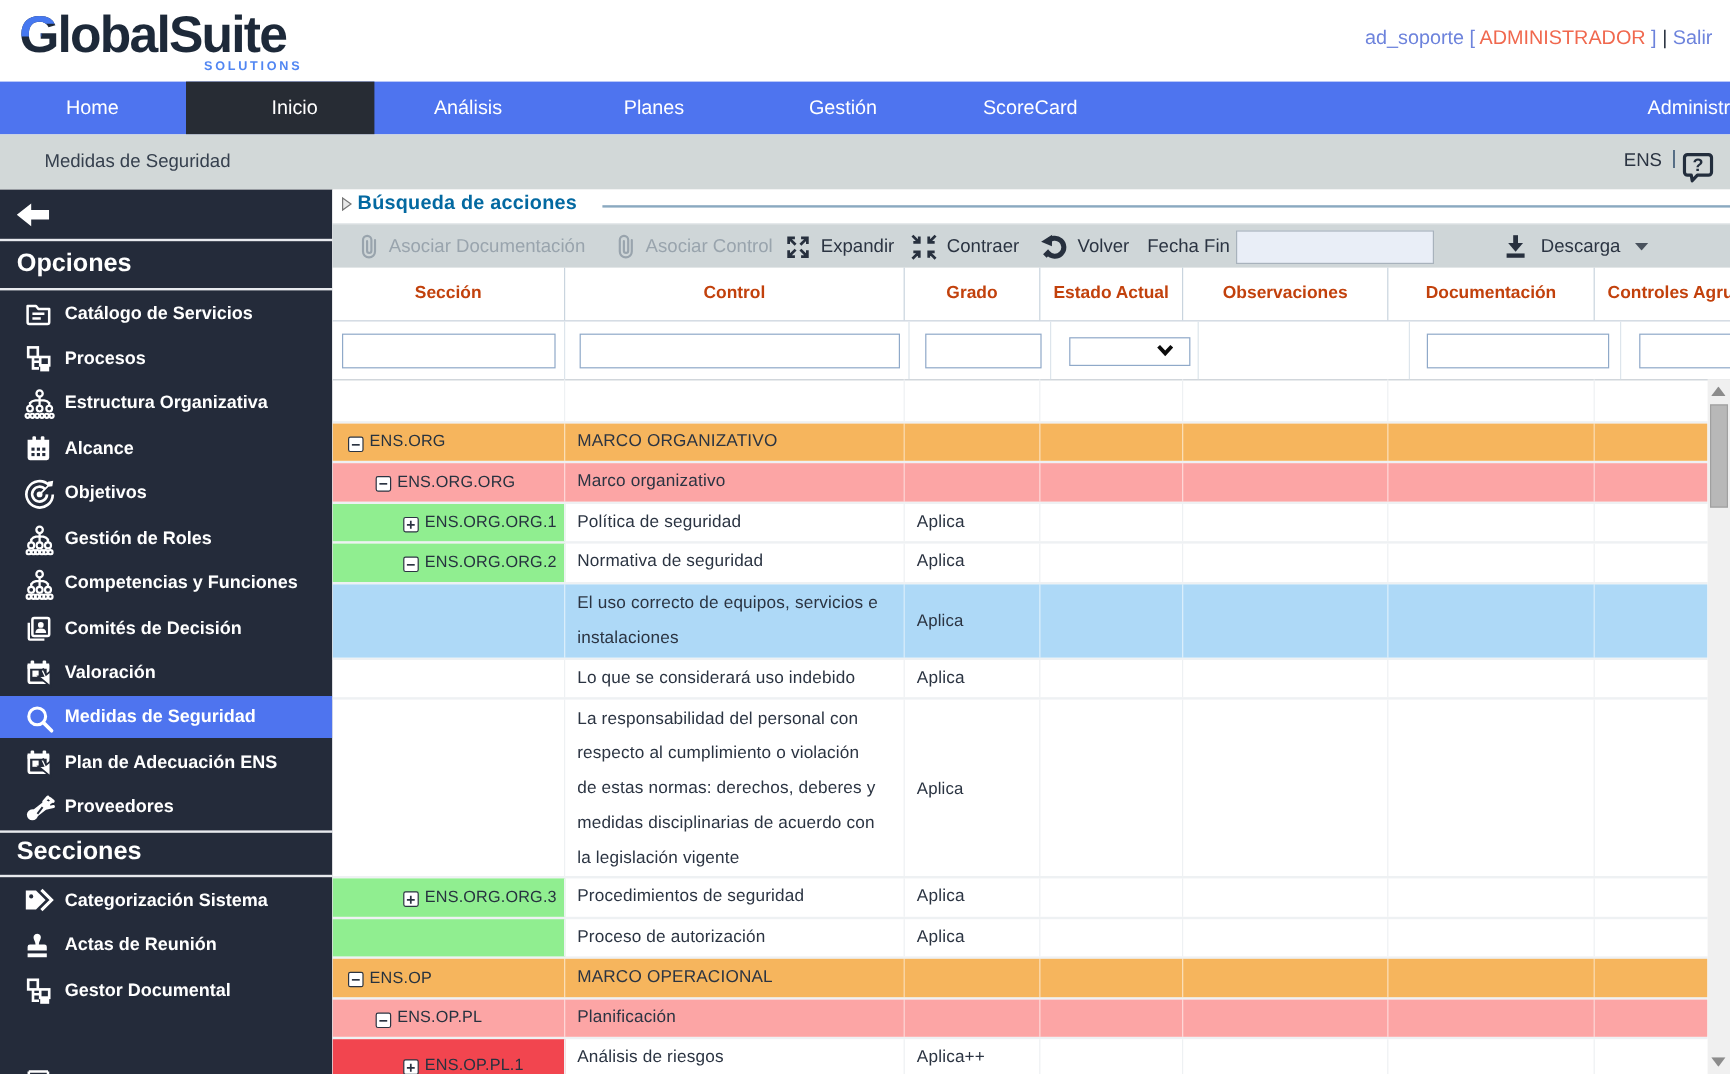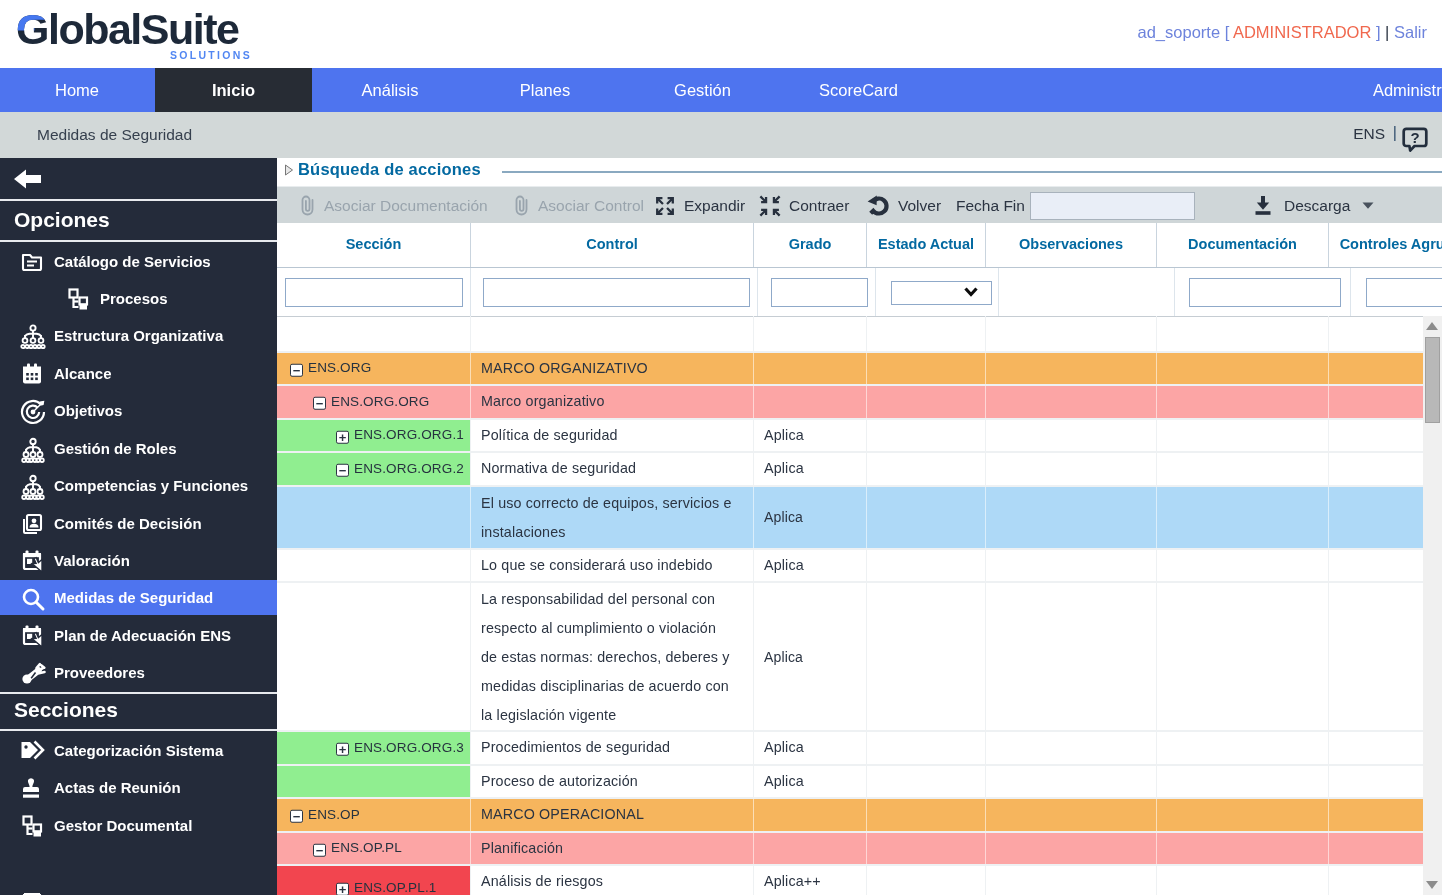--- a/index.html
+++ b/index.html
@@ -36,21 +36,21 @@
 #busq{position:absolute;top:0;left:0;width:1165px;height:28px;background:#fff;}
 #busq .tri{position:absolute;left:7px;top:6px;}
 #busq .tx{position:absolute;left:21px;top:2px;font-size:16.5px;font-weight:700;color:#0369a1;letter-spacing:0.2px;}
 #busq .ln{position:absolute;left:225px;right:0;top:13px;height:1.5px;background:#8aa9c0;}
 #toolbar{position:absolute;top:28px;left:0;width:1165px;height:37px;background:#cfd6d8;border-top:1px solid #e8ecee;}
 .tbtn{position:absolute;top:0;height:37px;display:flex;align-items:center;font-size:15.5px;color:#2b3442;}
 .tbtn.dis{color:#99a4ad;}
 
 .cell{box-sizing:border-box;display:inline-block;vertical-align:top;height:100%;}
 #thead{position:absolute;top:65px;left:0;width:1230px;white-space:nowrap;height:44px;background:#fff;border-bottom:1px solid #b9c6d2;}
-#thead .cell{border-right:1px solid #c9d4de;font-size:14.5px;font-weight:700;color:#0369a1;text-align:center;line-height:42px;}
+#thead .cell{border-right:1px solid #c9d4de;font-size:14.5px;font-weight:700;color:#c2410c;text-align:center;line-height:42px;}
 #tfilter{position:absolute;top:110px;left:0;width:1230px;white-space:nowrap;height:48px;background:#fff;border-bottom:1px solid #c6cdd3;}
 #tfilter .cell{border-right:1px solid #dde5ec;position:relative;}
 .finput{position:absolute;top:10px;height:29px;box-sizing:border-box;border:1px solid #8fa9c9;background:#fff;}
 #tbody{position:absolute;top:158px;left:0;width:1146px;height:579px;overflow:hidden;}
 .trow{position:relative;width:1222px;box-sizing:border-box;white-space:nowrap;border-bottom:2px solid #eef1f3;}
 .trow .cell{border-right:1px solid #eef1f3;position:relative;font-size:14.3px;color:#2b3442;letter-spacing:0.15px;}
 .c1{width:194px;} .c2{width:283px;} .c3{width:113px;} .c4{width:119px;} .c5{width:171px;} .c6{width:172px;} .c7{width:170px;}
 #tbody .c7{width:94px;border-right:none;}
 .lab{position:absolute;top:50%;transform:translateY(-50%);white-space:nowrap;font-size:13.5px;font-weight:400;color:#26323f;}
 .pm{display:inline-flex;align-items:center;justify-content:center;width:13px;height:13px;box-sizing:border-box;border:1.5px solid #2b3442;border-radius:2px;background:#fff;font-size:13px;font-weight:700;color:#2b3442;margin-right:5px;vertical-align:-2.5px;}
@@ -67,21 +67,21 @@
 
   <div id="header">
     <div id="logo"><span id="logoG">G<span style="position:absolute;left:0;top:0;color:#4678f0;clip-path:polygon(0 0,100% 0,100% 30%,58% 30%,58% 52%,0 52%);">G</span></span>lobalSuite</div>
     <div id="logosub">SOLUTIONS</div>
     <div id="userinfo">ad_soporte [ <span class="adm">ADMINISTRADOR</span> ] <span class="dk">|</span> Salir</div>
   </div>
 
   <div id="nav">
     <div id="navsel"></div>
     <div class="navitem" style="left:27px;width:100px;">Home</div>
-    <div class="navitem" style="left:155px;width:157px;font-weight:bold;">Inicio</div>
+    <div class="navitem" style="left:167px;width:157px;">Inicio</div>
     <div class="navitem" style="left:330px;width:120px;">Análisis</div>
     <div class="navitem" style="left:495px;width:100px;">Planes</div>
     <div class="navitem" style="left:650px;width:105px;">Gestión</div>
     <div class="navitem" style="left:805px;width:107px;">ScoreCard</div>
     <div class="navitem" style="left:1357px;width:140px;">Administración</div>
   </div>
 
   <div id="crumb">
     <div class="title">Medidas de Seguridad</div>
     <div class="ens">ENS</div>
@@ -99,21 +99,21 @@
     <div class="sep" style="top:41px;"></div>
     <div class="shead" style="top:50px;">Opciones</div>
     <div class="sep" style="top:82px;"></div>
     <div class="sitem" style="top:86px;">
         <span class="ic"><svg width="24" height="24" viewBox="0 0 24 24">
             <path d="M3 5 h7 l2 2.5 h9 v11 a1.5 1.5 0 0 1 -1.5 1.5 h-15 A1.5 1.5 0 0 1 3 18.5 z" fill="none" stroke="#fff" stroke-width="2.1" stroke-linejoin="round"></path>
             <path d="M7 11.5 h10 M7 15.5 h7" stroke="#fff" stroke-width="2.1"></path>
           </svg></span>
         <span class="tx">Catálogo de Servicios</span>
       </div>
-    <div class="sitem" style="top:123px;margin-left:46px;">
+    <div class="sitem" style="top:123px;">
         <span class="ic"><svg width="24" height="24" viewBox="0 0 24 24">
             <rect x="3.5" y="2.5" width="8" height="8" fill="none" stroke="#fff" stroke-width="2.2"></rect>
             <path d="M7.5 10.5 V20 h5" fill="none" stroke="#fff" stroke-width="2.2"></path>
             <path d="M7.5 14.5 h5" stroke="#fff" stroke-width="2.2"></path>
             <rect x="13.5" y="10.5" width="7.5" height="7" fill="none" stroke="#fff" stroke-width="2.2"></rect>
             <rect x="13.5" y="16.5" width="7.5" height="6" fill="#fff"></rect>
           </svg></span>
         <span class="tx">Procesos</span>
       </div>
     <div class="sitem" style="top:160px;">

